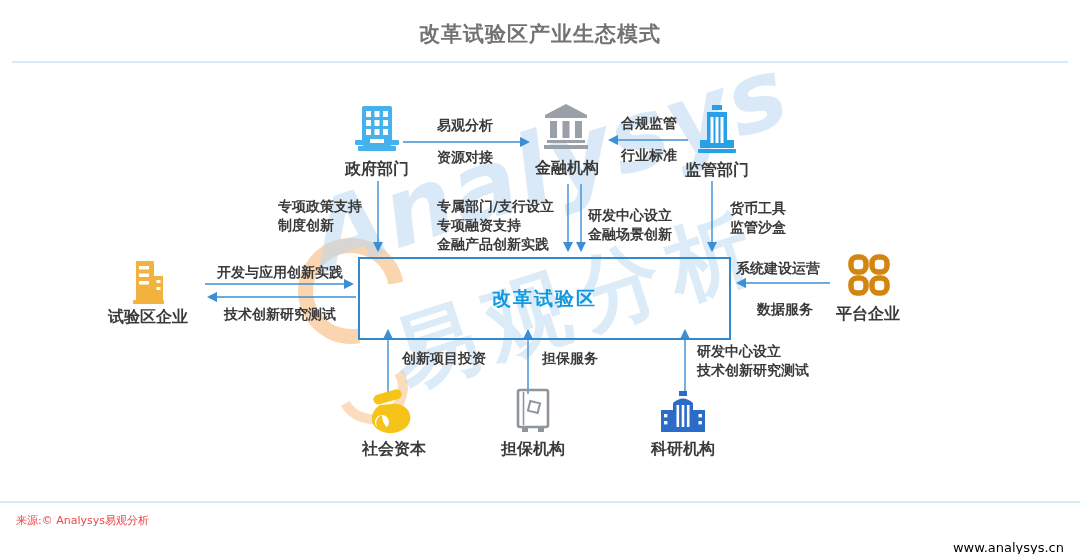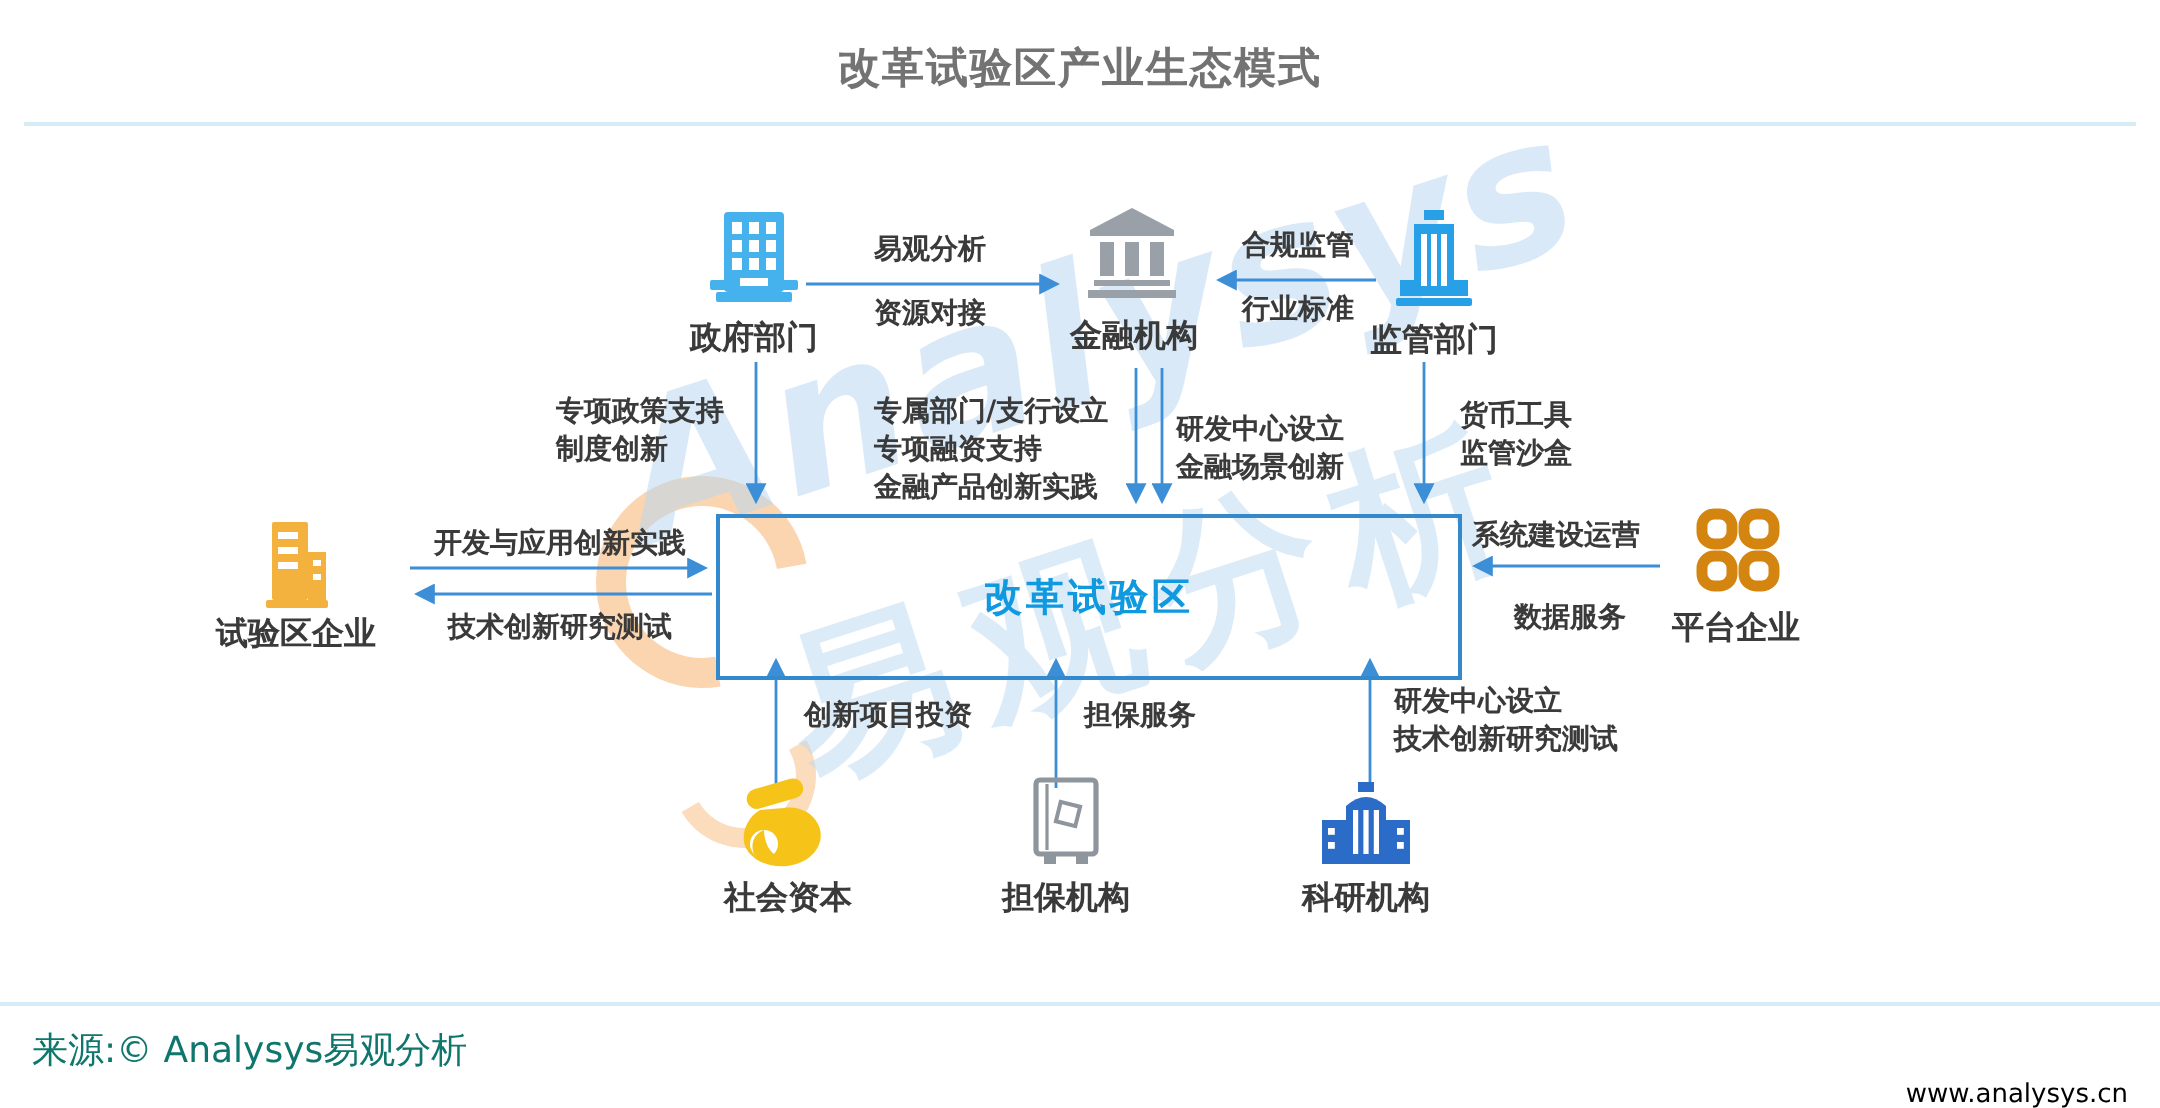--- a/index.html
+++ b/index.html
@@ -15,21 +15,21 @@
   }
   .title-divider {
     position:absolute; left:12px; right:12px; top:61px; height:2px;
     background:#d5ecf9;
   }
   .footer-divider {
     position:absolute; left:0; right:0; top:501px; height:2px;
     background:#d5ecf9;
   }
   .footer-source {
-    position:absolute; left:16px; top:513px; font-size:18px; color:#0f766e;
+    position:absolute; left:16px; top:513px; font-size:11px; color:#ef4444;
   }
   .footer-site {
     position:absolute; right:16px; top:540px; font-size:13px; color:#000000;
   }
   .node-icon { position:absolute; z-index:3; }
   .node-label {
     position:absolute; z-index:3; width:120px; text-align:center;
     font-size:16px; font-weight:bold; color:#3a3a3a;
   }
   .edge-label {

